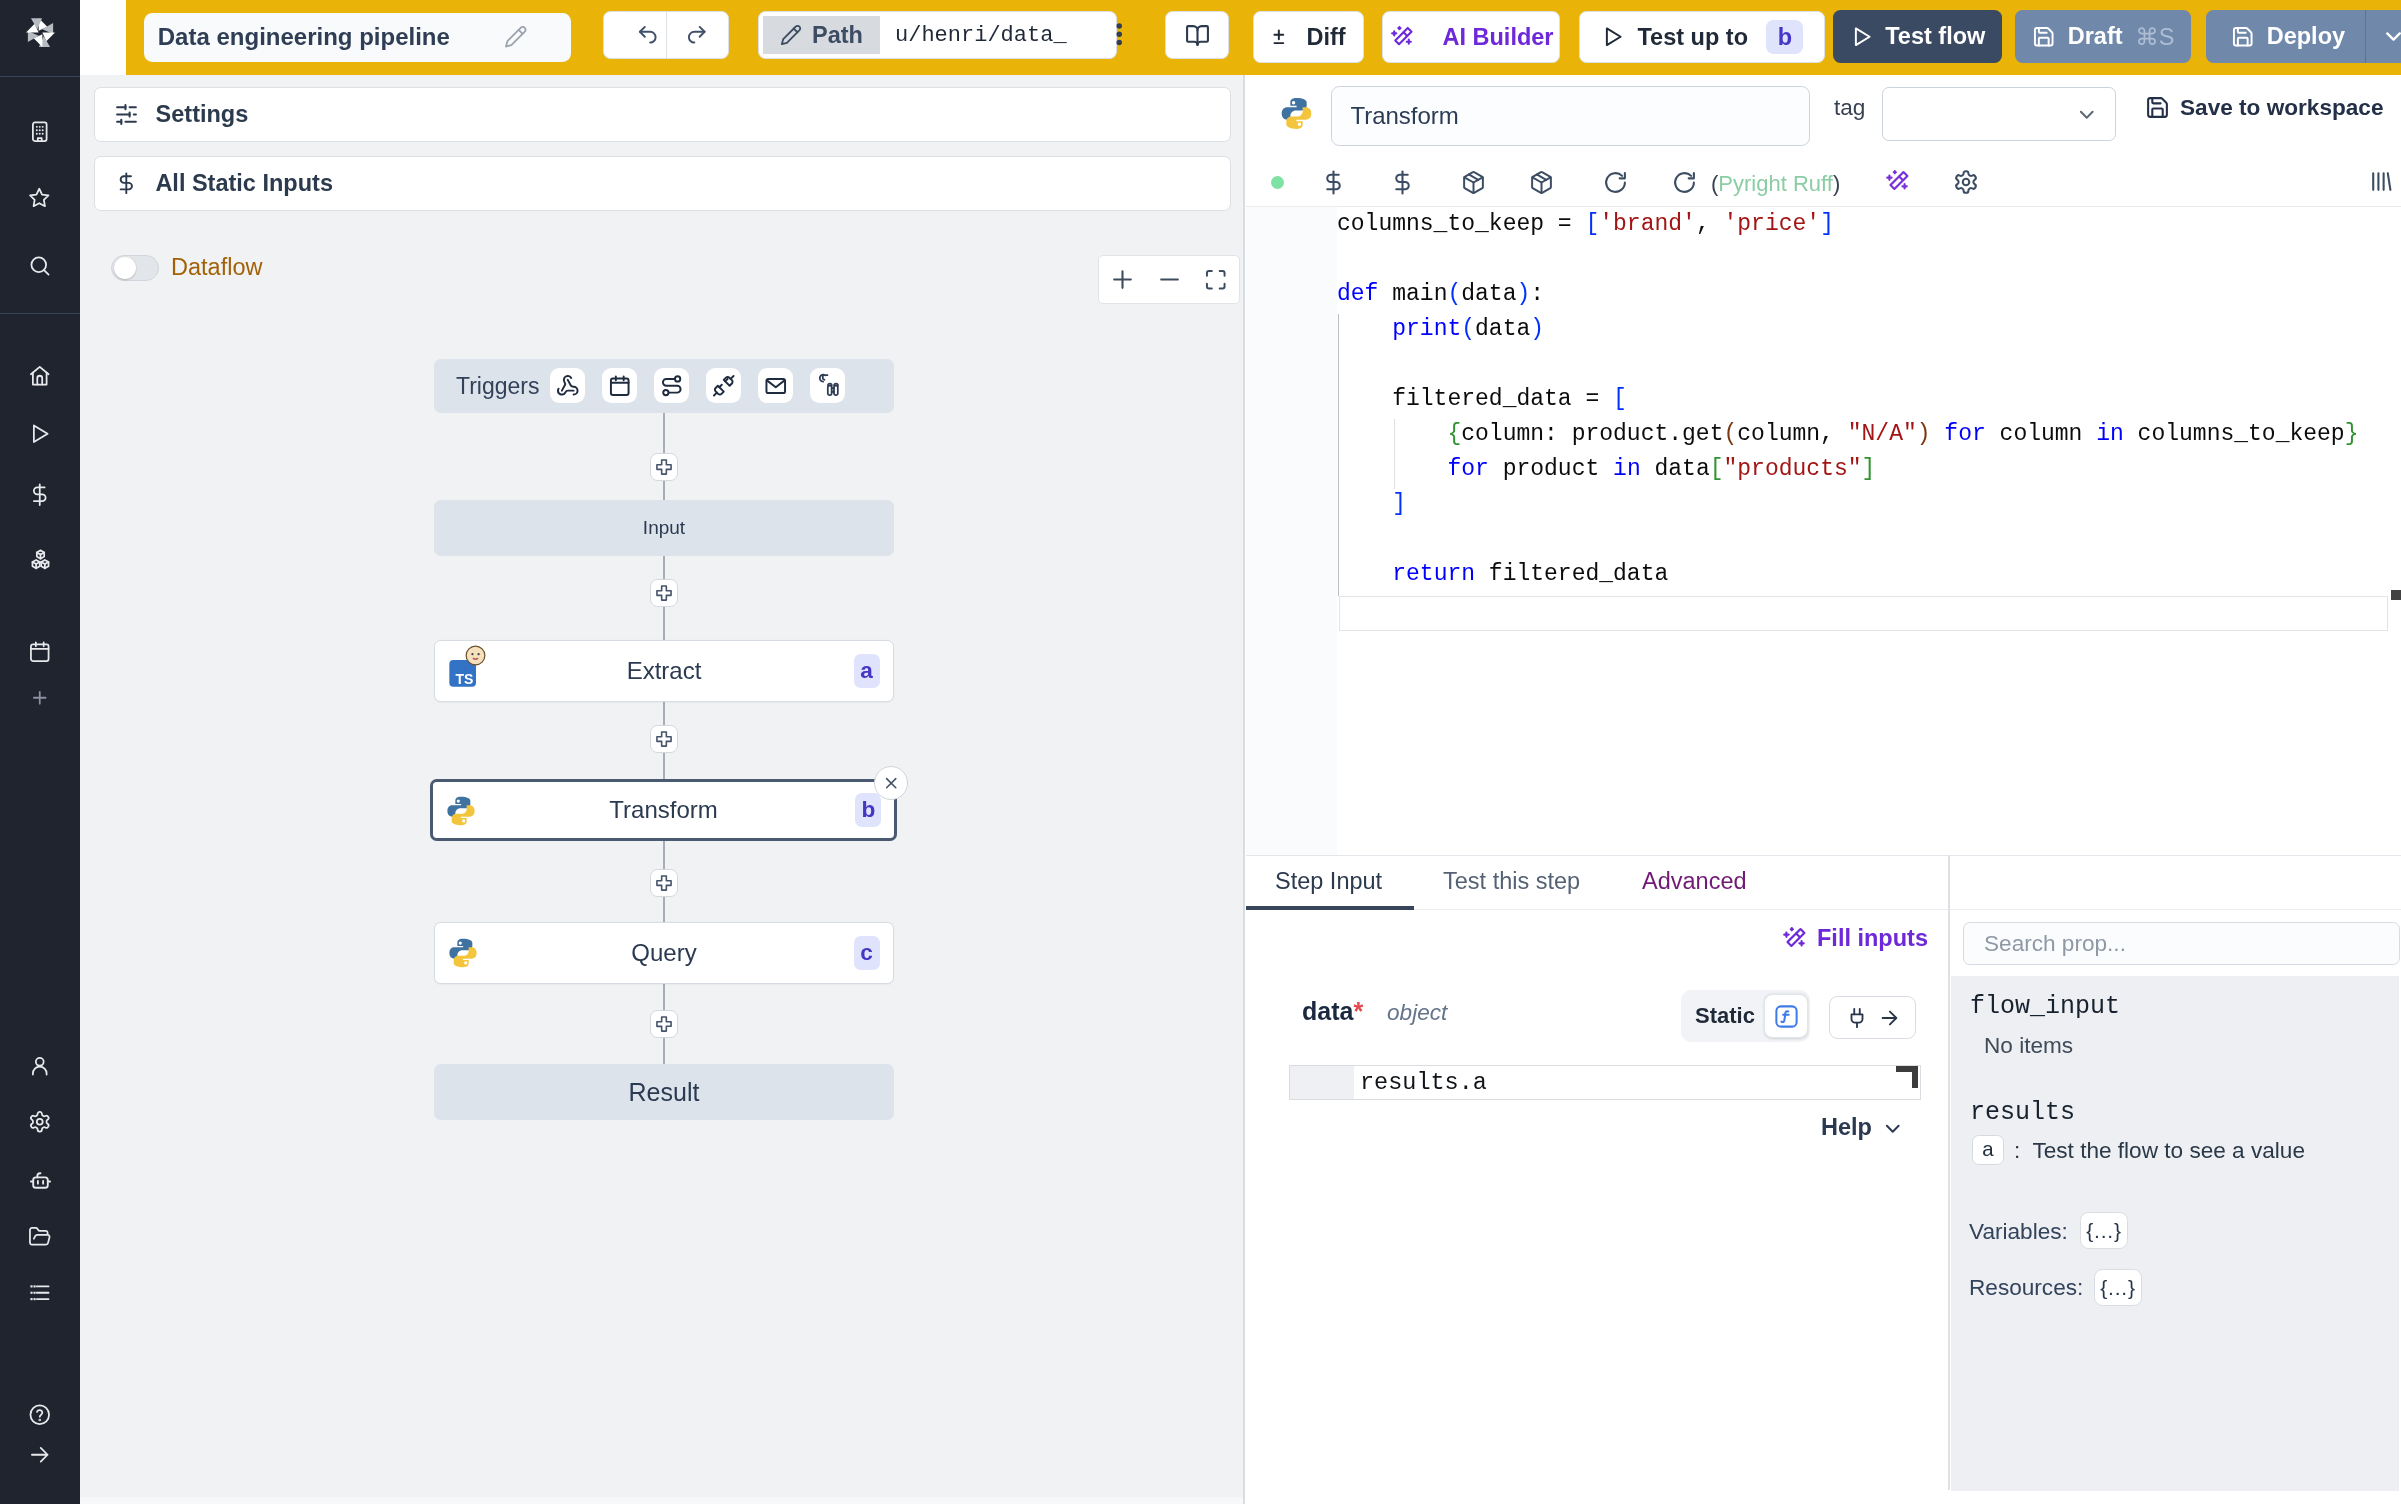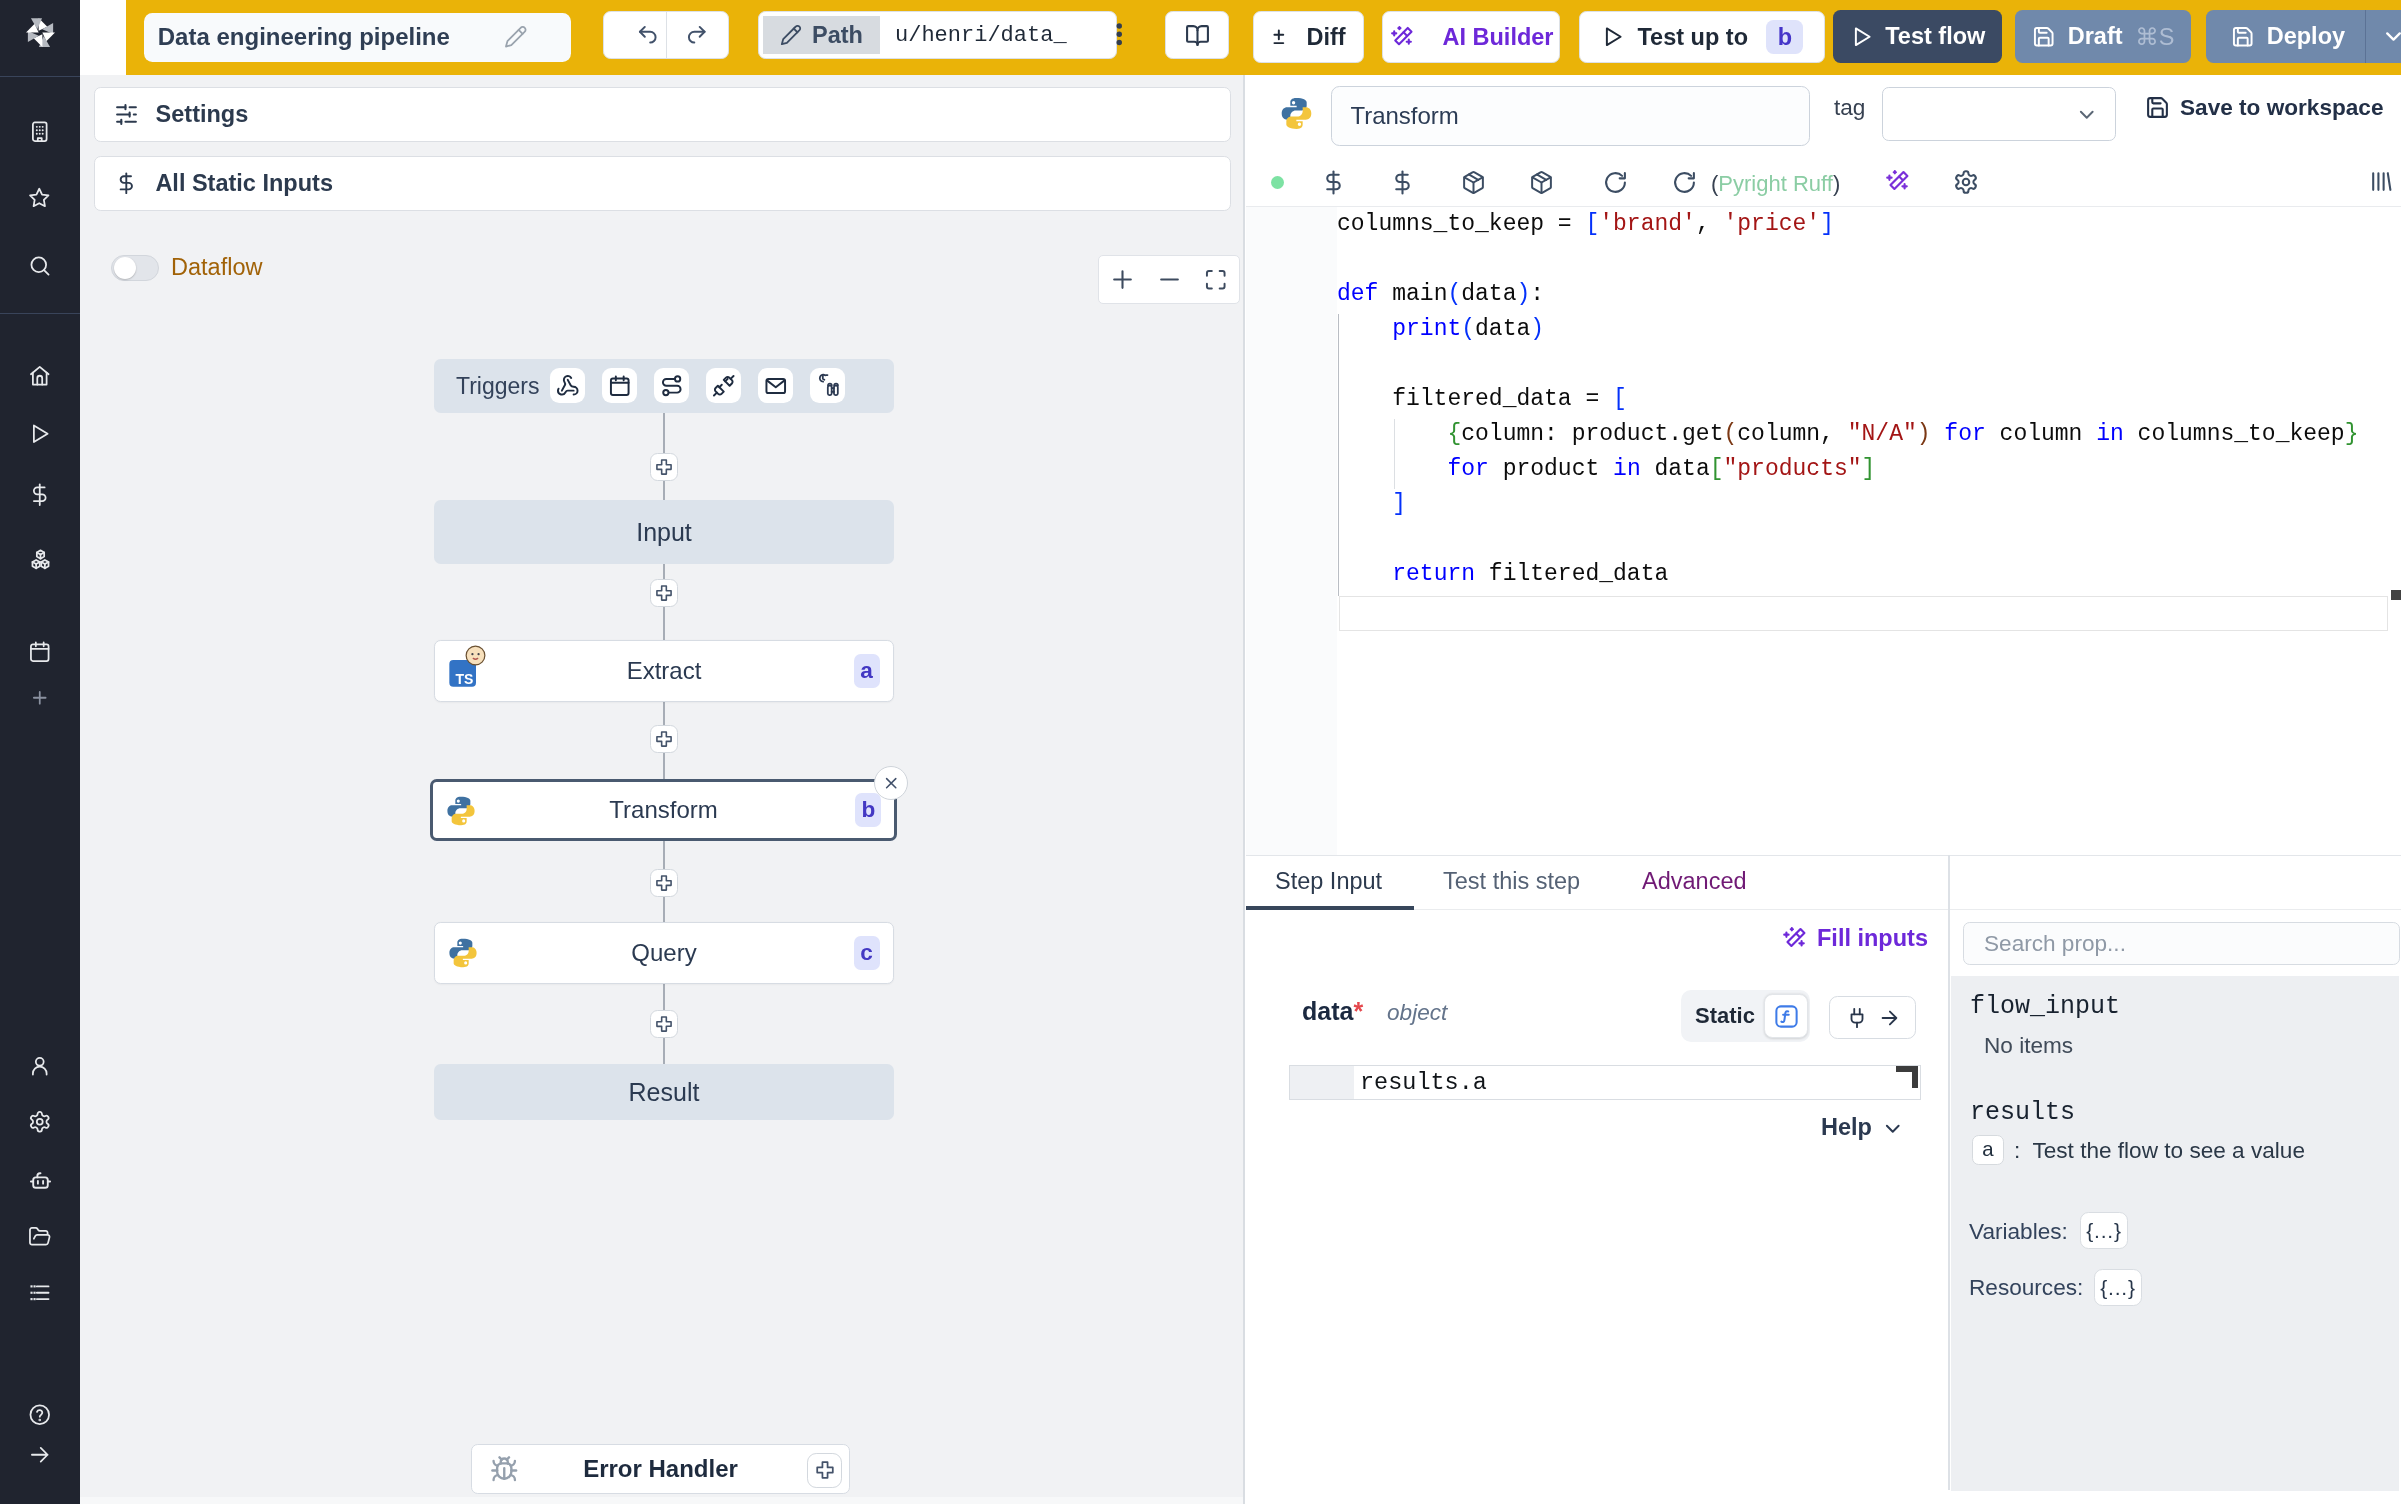--- a/index.html
+++ b/index.html
@@ -124,21 +124,21 @@
               <path d="M12.5 12.2c0-1 .8-1.9 1.8-1.9s1.8.9 1.8 1.9"></path>
               <path d="M18.4 12.2c0-1 .8-1.9 1.8-1.9s1.8.9 1.8 1.9"></path>
               <rect x="12.3" y="12.2" width="3.7" height="9" rx="1.5"></rect>
               <rect x="18.2" y="12.2" width="3.7" height="9" rx="1.5"></rect>
               <path d="M16 14.5h2.2M16 18h2.2"></path>
             </svg>
           </div>
       </div>
     </div>
 
-    <div class="node bluenode" style="top:425px;height:64px;font-size:25px">Input</div>
+    <div class="node bluenode" style="top:425px;height:56px;font-size:19px">Input</div>
 
     <div class="node whitenode" style="top:565px;height:62px">
       <svg style="position:absolute;left:12.6px;top:15px;font-size:29px" width="32" height="32" viewBox="0 0 24 24">
           <rect x="1" y="3" width="20" height="20" rx="3" fill="#3273c5"></rect>
           <text x="19" y="20.8" font-size="10.5" font-weight="bold" fill="#fff" text-anchor="end" font-family="Liberation Sans">TS</text>
         </svg>
       <svg style="position:absolute;left:30px;top:4.2px" width="21" height="21" viewBox="0 0 24 24">
           <circle cx="12" cy="12" r="10.7" fill="#f7e0bc" stroke="#6b5132" stroke-width="1.4"></circle>
           <circle cx="8.5" cy="10.5" r="1.3" fill="#404048"></circle>
           <circle cx="15.5" cy="10.5" r="1.3" fill="#404048"></circle>
@@ -193,40 +193,20 @@
           <path d="M9.2 3.5h5.6v5.7h5.7v5.6h-5.7v5.7H9.2v-5.7H3.5V9.2h5.7Z"></path>
         </svg>
       </div>
     <div class="plusbox" style="top:935px">
         <svg width="20" height="20" viewBox="0 0 24 24" fill="none" stroke="#44536a" stroke-width="1.9" stroke-linejoin="round">
           <path d="M9.2 3.5h5.6v5.7h5.7v5.6h-5.7v5.7H9.2v-5.7H3.5V9.2h5.7Z"></path>
         </svg>
       </div>
     <div class="abs" style="left:0;top:1422px;width:1163px;height:6.7px;background:#f7f8f9"></div>
 
-    <div class="abs" style="left:391px;top:1369px;width:379px;height:50px;background:#fff;border:1.3px solid #d7dce3;border-radius:6.7px;display:flex;align-items:center">
-      <svg style="margin-left:18.4px" width="28.5" height="28.5" viewBox="0 0 24 24" fill="none" stroke="#95a0ad" stroke-width="2" stroke-linecap="round" stroke-linejoin="round">
-          <path d="m8 2 1.88 1.88M14.12 3.88 16 2"></path>
-          <path d="M9 7.13v-1a3.003 3.003 0 1 1 6 0v1"></path>
-          <path d="M12 20c-3.3 0-6-2.7-6-6v-3a4 4 0 0 1 4-4h4a4 4 0 0 1 4 4v3c0 3.3-2.7 6-6 6"></path>
-          <path d="M12 20v-9"></path>
-          <path d="M6.53 9C4.6 8.8 3 7.1 3 5"></path>
-          <path d="M6 13H2"></path>
-          <path d="M3 21c0-2.1 1.7-3.9 3.8-4"></path>
-          <path d="M20.97 5c0 2.1-1.6 3.8-3.5 4"></path>
-          <path d="M22 13h-4"></path>
-          <path d="M17.2 17c2.1.1 3.8 1.9 3.8 4"></path>
-        </svg>
-      <span style="position:absolute;left:0;width:100%;text-align:center;font-size:24px;font-weight:bold;color:#1e2b3e">Error Handler</span>
-      <div style="position:absolute;right:6.7px;top:7.5px;width:35px;height:35px;border:1.3px solid #d3d8de;border-radius:9.2px;display:flex;align-items:center;justify-content:center">
-        <svg width="22" height="22" viewBox="0 0 24 24" fill="none" stroke="#44536a" stroke-width="1.9" stroke-linejoin="round">
-            <path d="M9.2 3.5h5.6v5.7h5.7v5.6h-5.7v5.7H9.2v-5.7H3.5V9.2h5.7Z"></path>
-          </svg>
-      </div>
-    </div>
   </div>
   <div id="rpanel" class="abs">
 
     <svg style="position:absolute;left:32px;top:20px" width="37" height="37" viewBox="0 0 24 24">
         <path d="M11.9 2C8.7 2 8 3.5 8 4.8V7h4.1v1H5.9C4 8 2.4 9.4 2.4 12s1.6 4 3.5 4H8v-2.5C8 11.6 9.6 10 11.5 10h4c1.6 0 3.1-1.4 3.1-3V4.8C18.6 3.4 16.3 2 11.9 2zM10.1 3.9a1.1 1.1 0 1 1 0 2.2 1.1 1.1 0 0 1 0-2.2z" fill="#3f71a1"></path>
         <path d="M12.1 22c3.2 0 3.9-1.5 3.9-2.8V17h-4.1v-1h6.2c1.9 0 3.5-1.4 3.5-4s-1.6-4-3.5-4H16v2.5c0 1.9-1.6 3.5-3.5 3.5h-4c-1.6 0-3.1 1.4-3.1 3v2.2C5.4 20.6 7.7 22 12.1 22zM13.9 20.1a1.1 1.1 0 1 1 0-2.2 1.1 1.1 0 0 1 0 2.2z" fill="#f3c53c"></path>
       </svg>
     <div class="abs" style="left:85px;top:11px;width:479px;height:60px;border:1.3px solid #ccd3dc;border-radius:8.4px;background:#fcfdfe;display:flex;align-items:center">
       <span style="margin-left:18.4px;font-size:24px;color:#2c3c55">Transform</span>
     </div>

